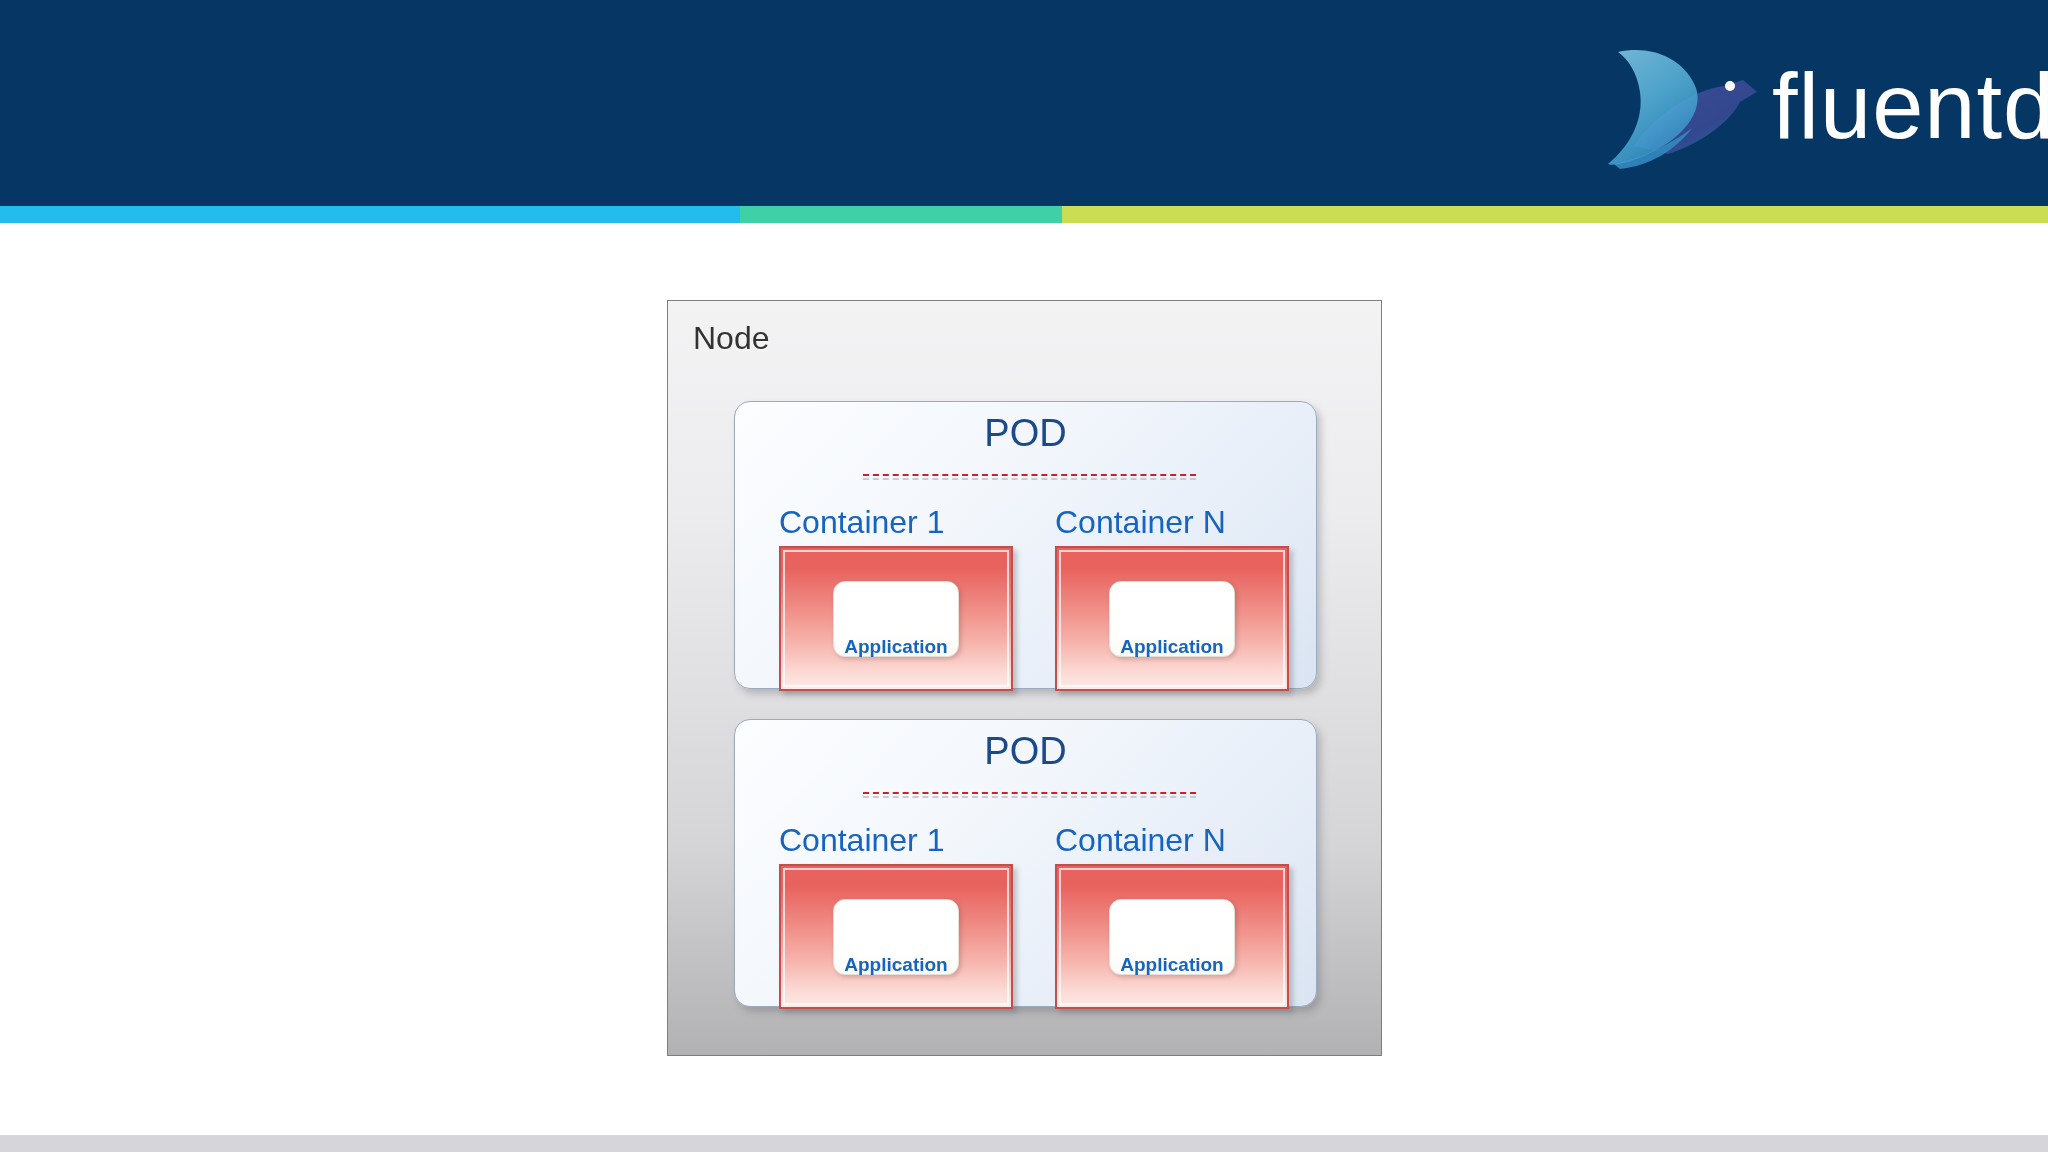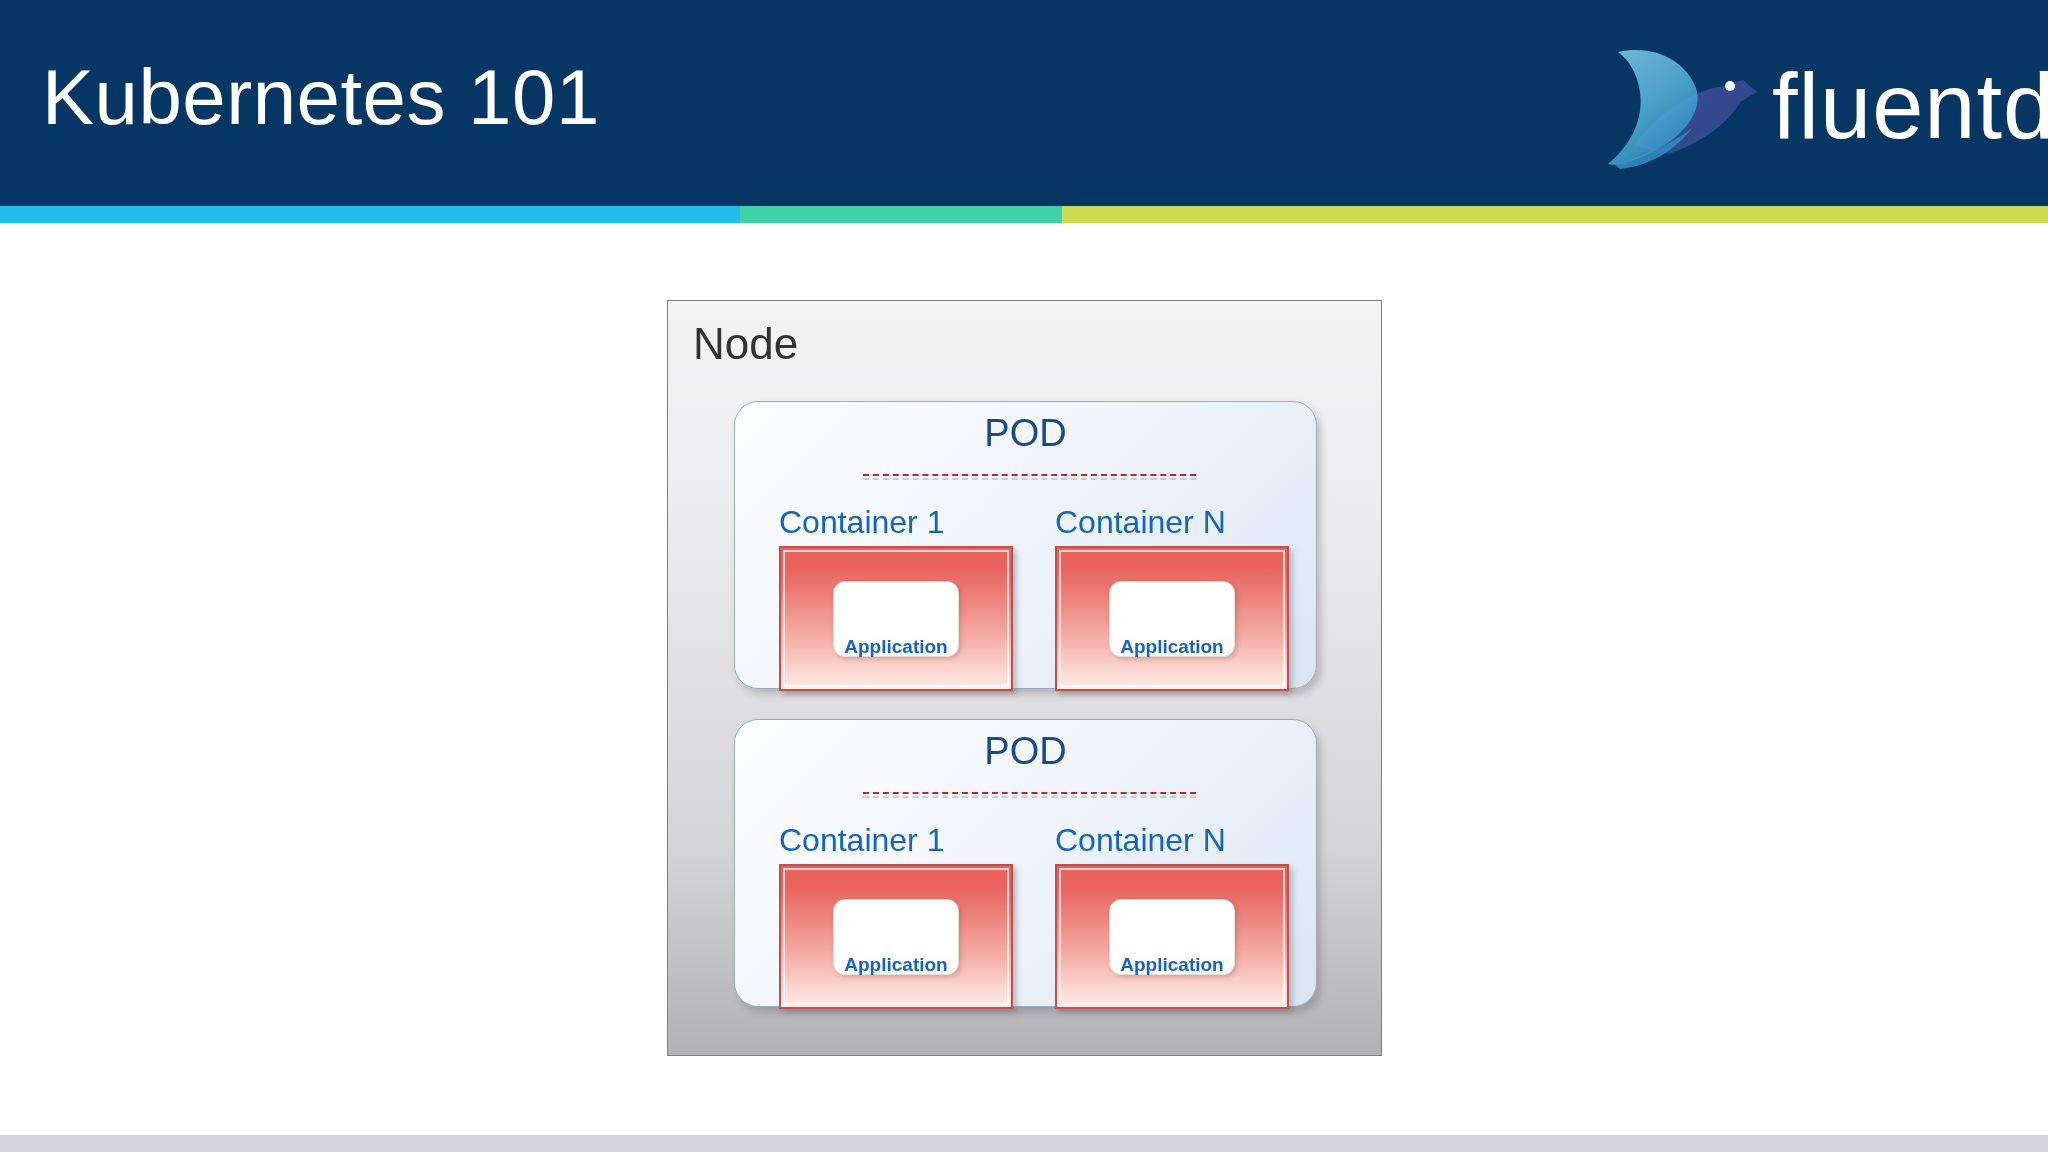--- a/index.html
+++ b/index.html
@@ -100,34 +100,34 @@
     width: 715px;
     height: 756px;
     background: linear-gradient(to bottom, #f3f3f4 0%, #ececee 28%, #d5d5d7 72%, #b2b2b4 100%);
     border: 1px solid #7e7e82;
     box-sizing: border-box;
   }
   .node-label {
     position: absolute;
     left: 25px;
     top: 21px;
-    font-size: 44px;
+    font-size: 32px;
     font-weight: 400;
     color: #333333;
     line-height: 1;
     text-shadow: 0 1px 0 rgba(255,255,255,0.65);
   }
 
   
   .pod-box {
     position: absolute;
     left: 66px;
     width: 583px;
     height: 288px;
-    border-radius: 24px;
+    border-radius: 16px;
     border: 1px solid #9aabc0;
     box-sizing: border-box;
     background: linear-gradient(135deg, #fcfdff 0%, #f3f7fc 38%, #e4ecf7 78%, #dae4f2 100%);
     box-shadow: 4px 5px 7px rgba(90,90,95,0.30);
   }
   .pod-1 { top: 100px; }
   .pod-2 { top: 418px; }
 
   .pod-title {
     position: absolute;
@@ -224,21 +224,20 @@
     line-height: 1;
     white-space: nowrap;
   }
 </style>
 </head>
 <body>
 
 <div class="slide">
 
   <div class="header-band">
-    <div class="slide-title">Kubernetes 101</div>
 
     <div class="logo-wrap">
       <svg class="logo-bird" viewBox="0 0 170 150">
         <defs>
           <linearGradient id="wingGrad" x1="0" y1="0" x2="0.6" y2="1">
             <stop offset="0%" stop-color="#8dd3ef"></stop>
             <stop offset="55%" stop-color="#5bb8e0"></stop>
             <stop offset="100%" stop-color="#2f8fc4"></stop>
           </linearGradient>
           <linearGradient id="bodyGrad" x1="0" y1="0" x2="1" y2="1">

